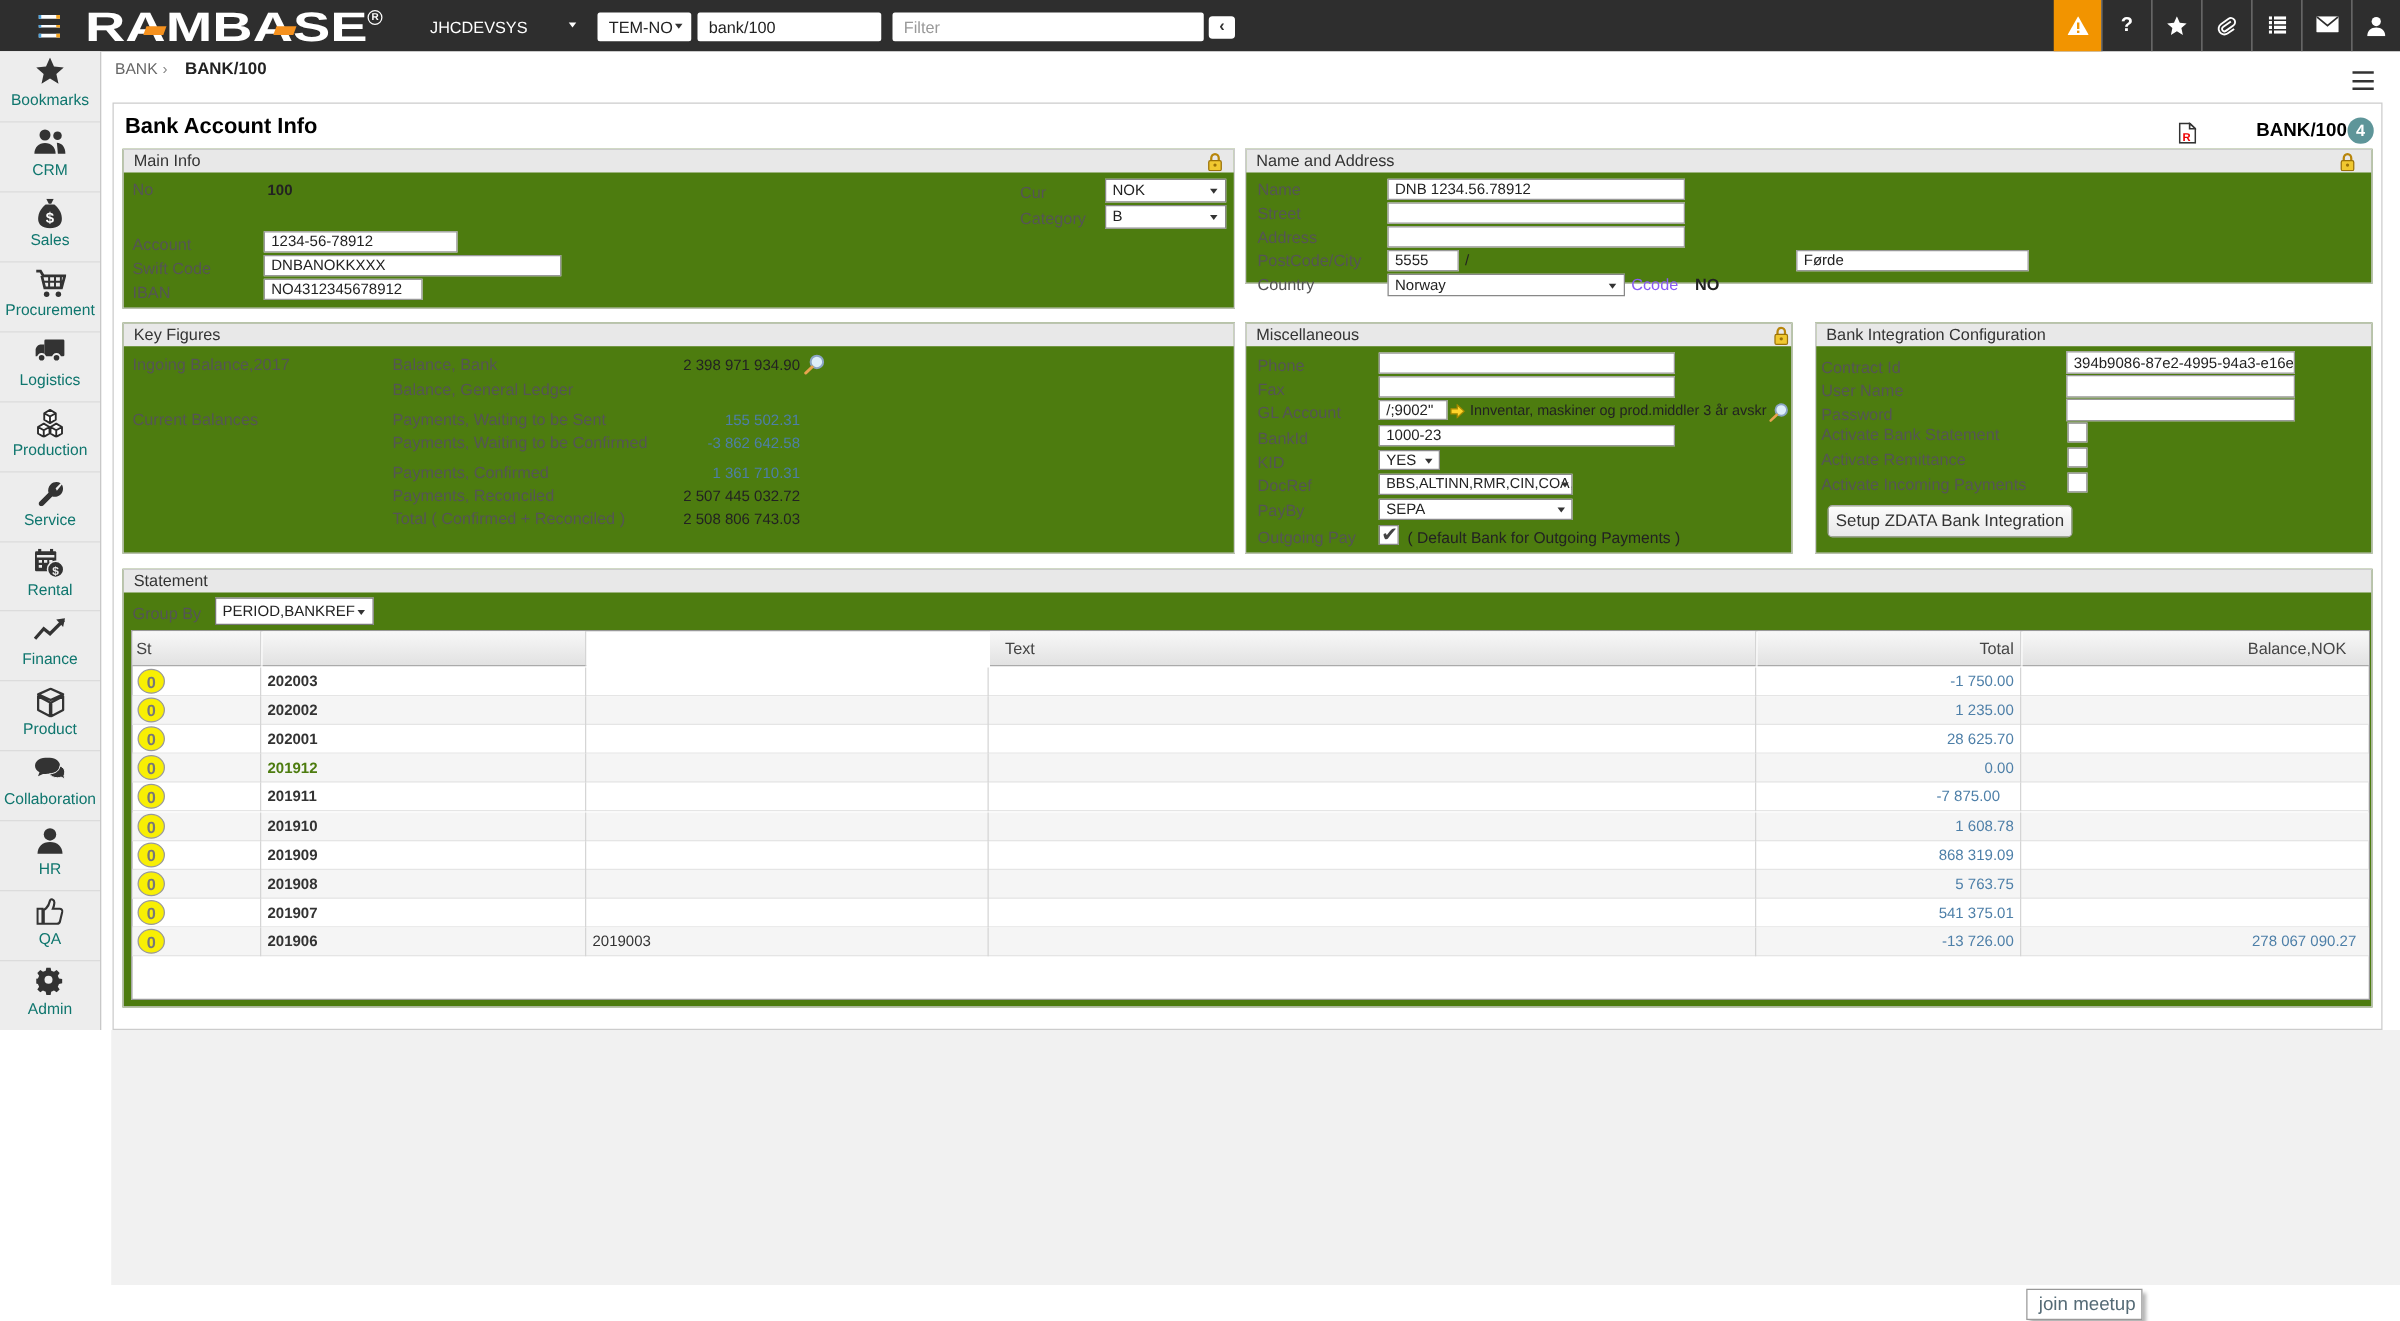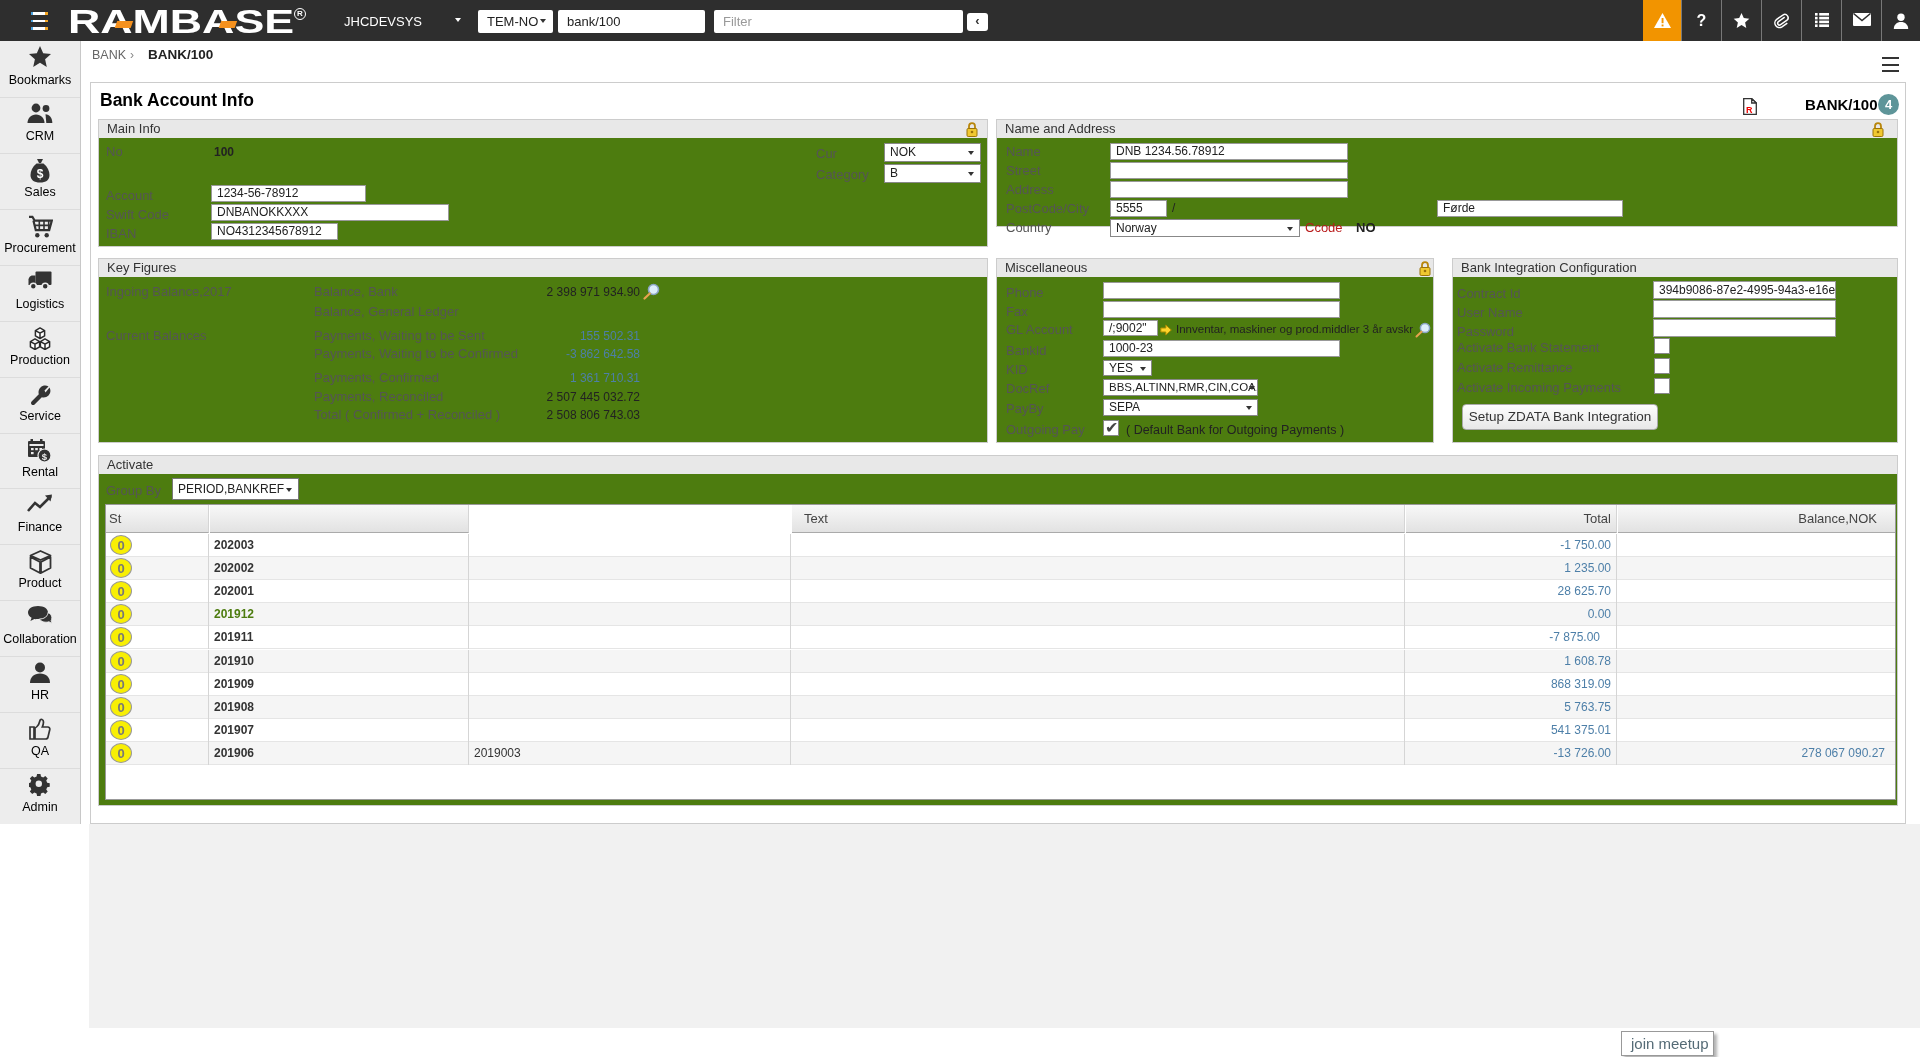--- a/index.html
+++ b/index.html
@@ -20,21 +20,21 @@
 .caretw { border-top-color:#fff; }
 #backbtn { position:absolute; left:967px; top:13px; width:21px; height:18px; background:#fff; border-radius:3px; color:#333; font-size:13px; text-align:center; line-height:16px; font-weight:bold; }
 .icell { position:absolute; top:0; width:40px; height:41px; border-left:1px solid #787878; color:#fff; text-align:center; }
 .icell svg { margin-top:13px; }
 #warnbtn { position:absolute; left:1643px; top:0; width:38px; height:41px; background:#f29400; text-align:center; }
 
 
 #sidebar { position:absolute; left:0; top:41px; width:81px; height:783px; background:#ededed; border-right:1px solid #c8c8c8; }
 .sbitem { position:absolute; left:0; width:80px; height:56px; border-top:1px solid #dcdcdc; text-align:center; }
 .sbitem:first-child { border-top:none; }
-.sblabel { position:absolute; bottom:10px; width:100%; font-size:12.5px; color:#000000; }
+.sblabel { position:absolute; bottom:10px; width:100%; font-size:12.5px; color:#0f766e; }
 .sbicon { position:absolute; top:5px; left:0; width:100%; text-align:center; }
 
 
 #graypage { position:absolute; left:89px; top:824px; width:1831px; height:204px; background:#f1f1f1; }
 #bc1 { position:absolute; left:92px; top:48px; font-size:12.5px; color:#666; }
 #bc2 { position:absolute; left:130px; top:48px; font-size:12px; color:#888; }
 #bc3 { position:absolute; left:148px; top:47px; font-size:13.5px; color:#222; font-weight:bold; }
 .hbar2 { position:absolute; left:1882px; width:17px; height:2px; background:#333; }
 #card { position:absolute; left:90px; top:82px; width:1816px; height:742px; background:#fff; border:1px solid #ccc; }
 #cardtitle { position:absolute; left:100px; top:90px; font-size:17.5px; font-weight:bold; color:#000; }
@@ -293,21 +293,21 @@
 <div class="lbl" style="left:1006px; top:163px;">Street</div>
 <div class="inp" style="left:1110px; top:162px; width:238px; height:17px;"></div>
 <div class="lbl" style="left:1006px; top:182px;">Address</div>
 <div class="inp" style="left:1110px; top:181px; width:238px; height:17px;"></div>
 <div class="lbl" style="left:1006px; top:201px;">PostCode/City</div>
 <div class="inp" style="left:1110px; top:200px; width:57px; height:17px;">5555</div>
 <div class="val" style="left:1172px; top:201px;">/</div>
 <div class="inp" style="left:1437px; top:200px; width:186px; height:17px;">Førde</div>
 <div class="lbl" style="left:1006px; top:220px;">Country</div>
 <div class="sel" style="left:1110px; top:219px; width:190px; height:18px; line-height:16px;">Norway<span class="caret" style="right:6px; top:7px;"></span></div>
-<div class="lbl" style="left:1305px; top:220px; color:#b91c1c;">Ccode</div>
+<div class="lbl" style="left:1305px; top:220px; color:#8b5cf6;">Ccode</div>
 <div class="val" style="left:1356px; top:220px; font-weight:bold; font-size:13px;">NO</div>
 
 <div class="section" style="left:98px; top:258px; width:890px; height:185px;">
   <div class="sechead">Key Figures</div>
 </div>
 <div class="lbl" style="left:106px; top:284px;">Ingoing Balance,2017</div>
 <div class="lbl" style="left:314px; top:284px;">Balance, Bank</div>
 <div class="val rt" style="left:440px; top:285px; width:200px;">2 398 971 934.90</div>
 <div class="abs" style="left:643px; top:283px;"><svg width="17" height="17" viewBox="0 0 17 17">
       <circle cx="10.5" cy="6.5" r="5" fill="#ddeefa" stroke="#8aa4c4" stroke-width="1.6"></circle>
@@ -368,21 +368,21 @@
 <div class="inp" style="left:1653px; top:319px; width:183px; height:18px;"></div>
 <div class="lbl" style="left:1457px; top:340px;">Activate Bank Statement</div>
 <div class="cb" style="left:1654px; top:338px;"></div>
 <div class="lbl" style="left:1457px; top:360px;">Activate Remittance</div>
 <div class="cb" style="left:1654px; top:358px;"></div>
 <div class="lbl" style="left:1457px; top:380px;">Activate Incoming Payments</div>
 <div class="cb" style="left:1654px; top:378px;"></div>
 <div class="abs" style="left:1462px; top:404px; width:196px; height:26px; background:linear-gradient(#fdfdfd,#e8e8e8); border:1px solid #aaa; border-radius:4px; text-align:center; line-height:24px; font-size:13.5px; color:#333;">Setup ZDATA Bank Integration</div>
 
 <div class="section" style="left:98px; top:455px; width:1800px; height:351px;">
-  <div class="sechead">Activate</div>
+  <div class="sechead">Statement</div>
 </div>
 <div class="lbl" style="left:106px; top:483px;">Group By</div>
 <div class="sel" style="left:172px; top:478px; width:127px; height:22px; line-height:20px; border-color:#777;">PERIOD,BANKREF<span class="caret" style="right:6px; top:9px;"></span></div>
 
 <div id="tbl">
   <div class="th colline" style="left:0; width:103px; padding-left:3px;">St</div>
   <div class="th colline" style="left:104px; width:259px;"></div>
   <div class="th colline" style="left:686px; width:613px; padding-left:12px;">Text</div>
   <div class="th colline rt" style="left:1300px; width:211px; padding-right:5px;">Total</div>
   <div class="th rt" style="left:1512px; width:277px; padding-right:18px;">Balance,NOK</div>

